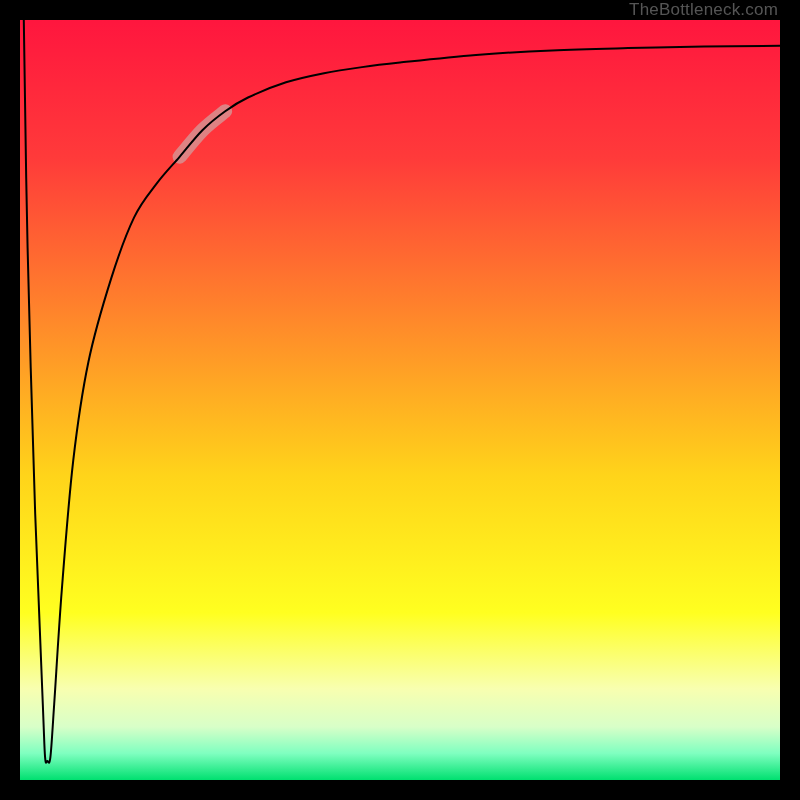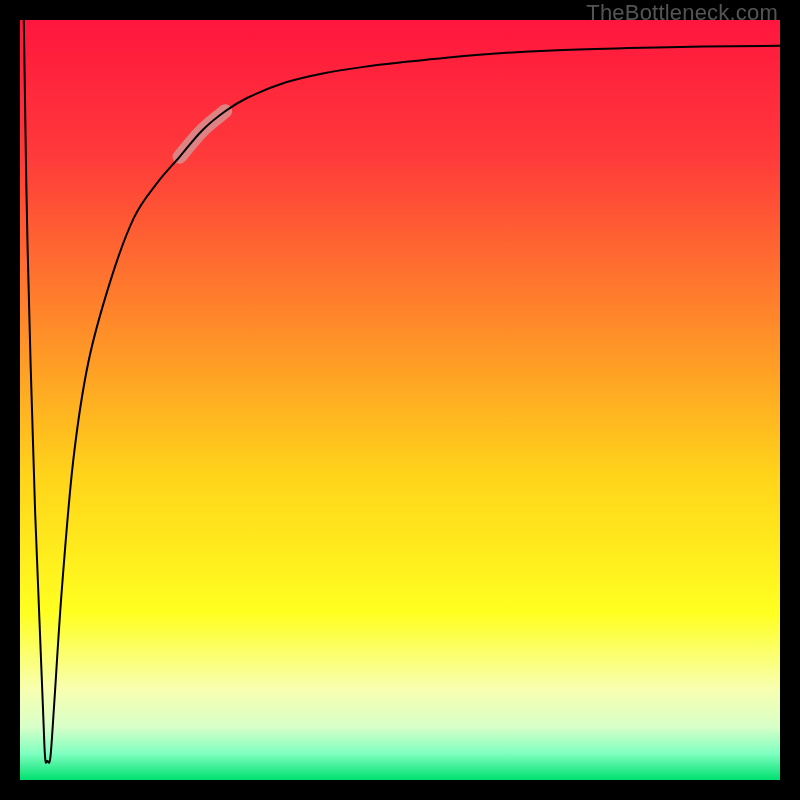--- a/index.html
+++ b/index.html
@@ -21,21 +21,21 @@
     left: 20px;
     top: 20px;
     width: 760px;
     height: 760px;
   }
   .watermark {
     position: absolute;
     top: 0px;
     right: 22px;
     color: #555;
-    font-size: 22px;
+    font-size: 17px;
     font-family: Arial, sans-serif;
     letter-spacing: 0.2px;
     user-select: none;
   }
   svg { display: block; }
 </style>
 </head>
 <body>
 
 <div class="frame">

